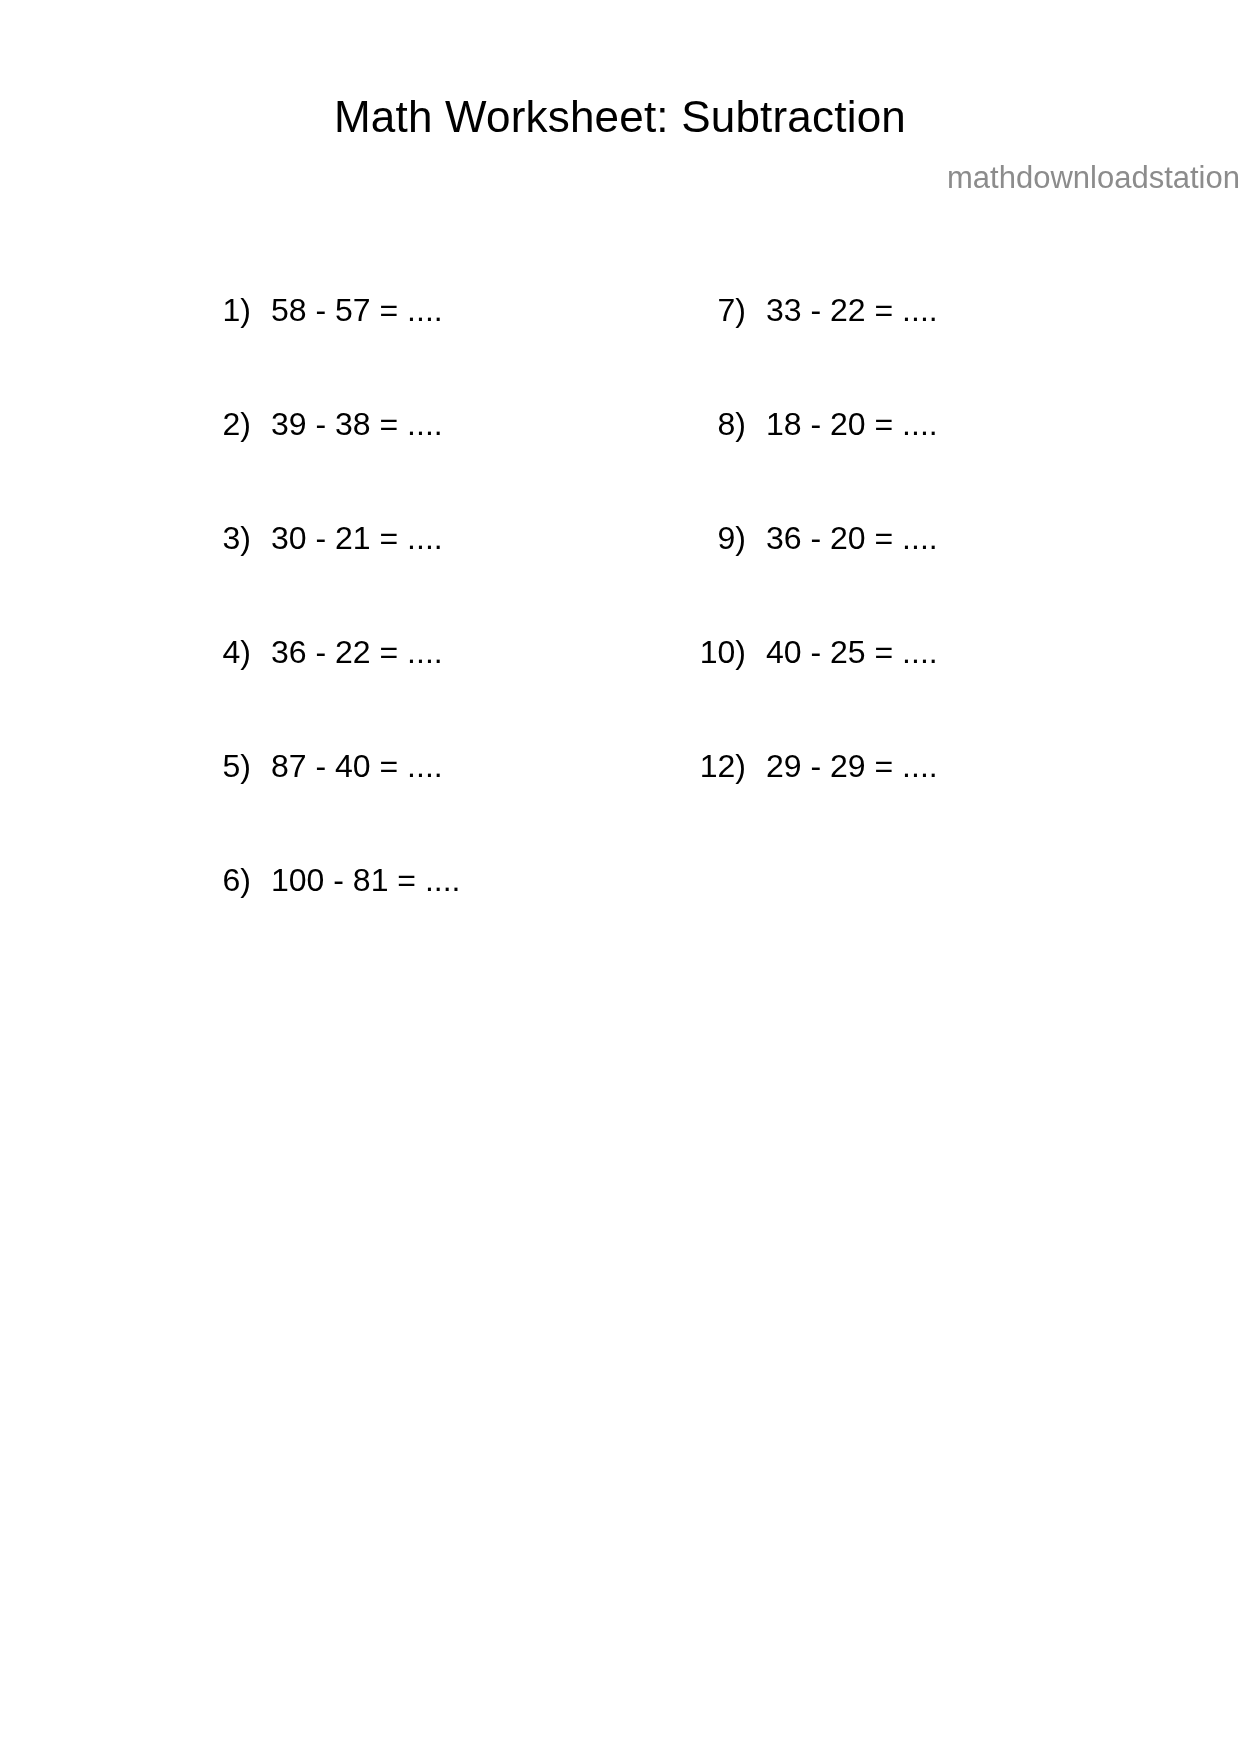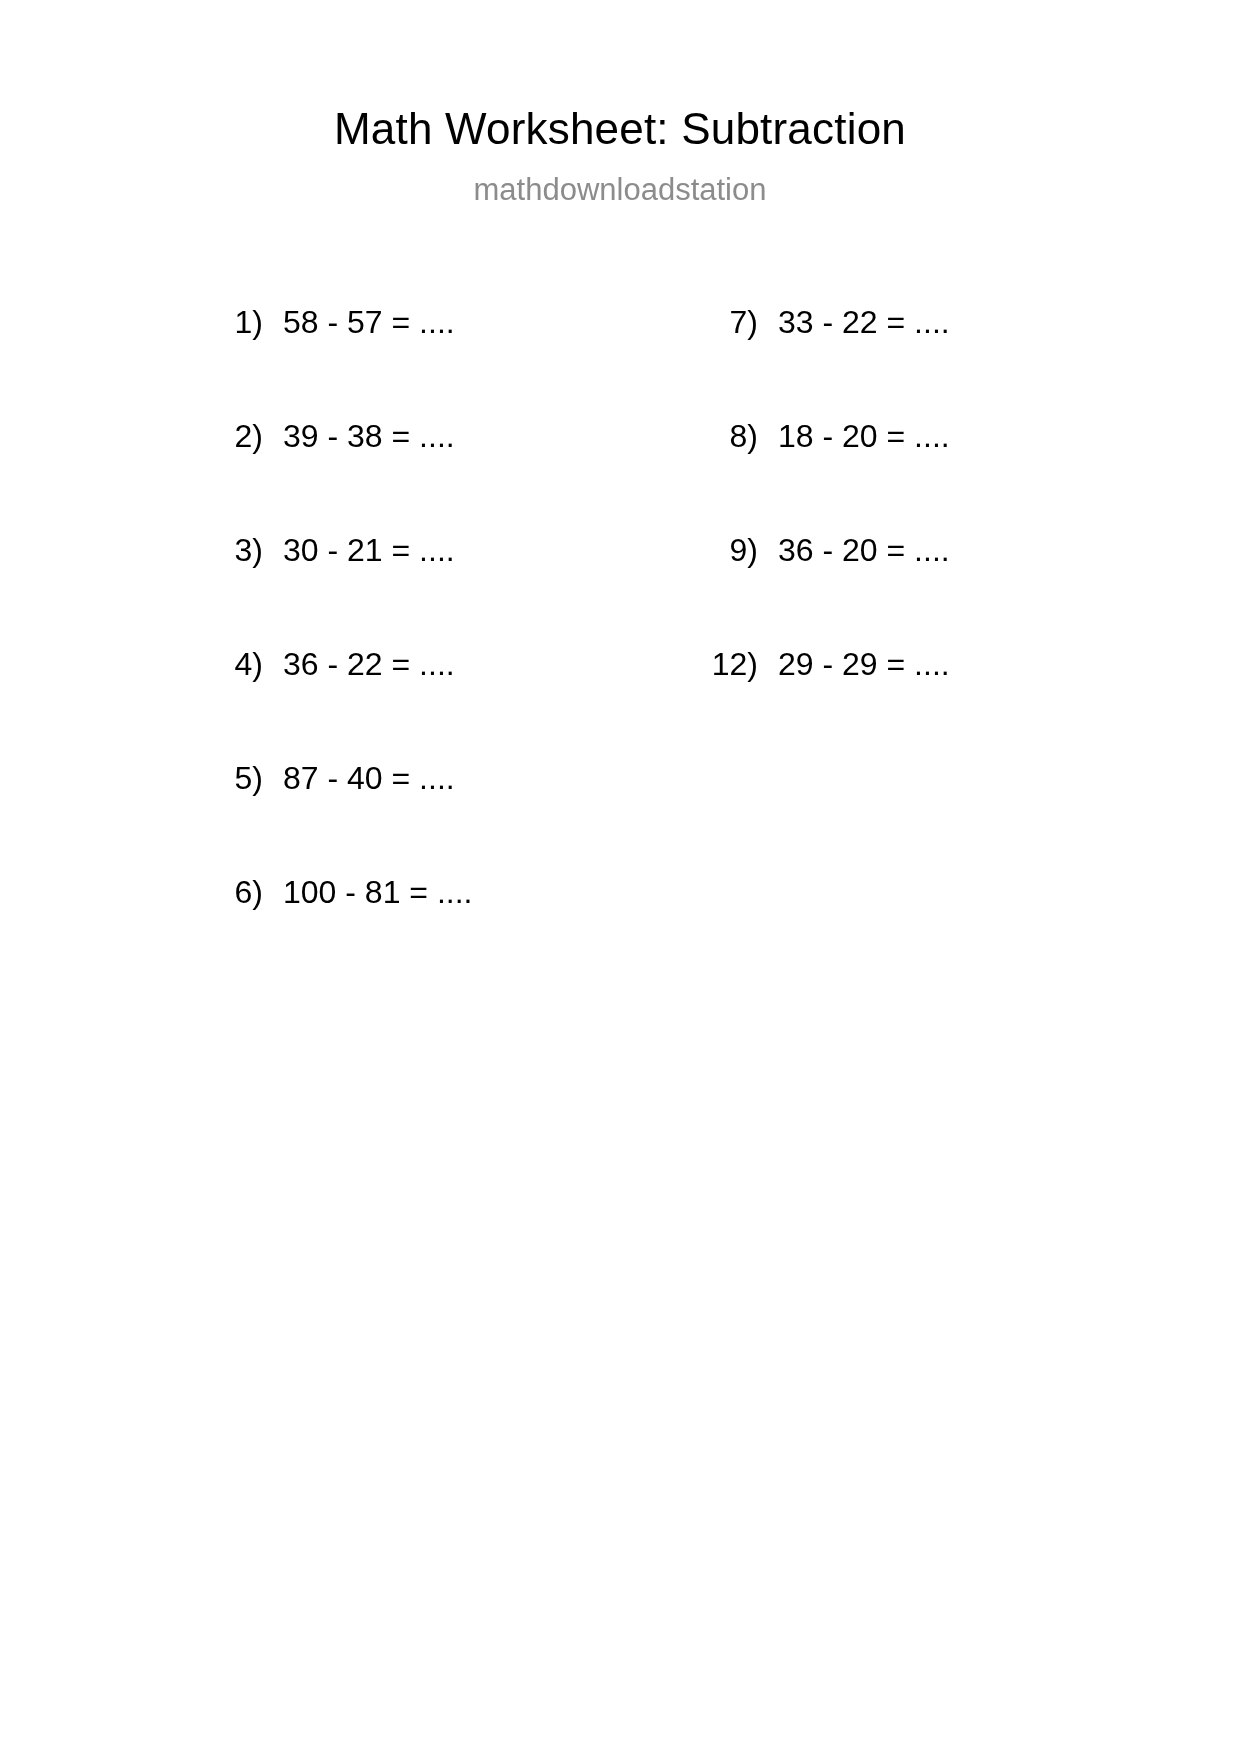--- a/index.html
+++ b/index.html
@@ -12,34 +12,34 @@
     height: 1754px;
     font-family: "Liberation Sans", sans-serif;
     color: #000000;
     position: relative;
     overflow: hidden;
   }
   .page {
     width: 1240px;
     height: 1754px;
     box-sizing: border-box;
-    padding: 12px;
+    padding: 0;
     position: relative;
   }
   .worksheet-title {
     text-align: center;
     font-size: 44px;
     font-weight: normal;
     color: #000000;
     margin: 0;
     padding-top: 92px;
     letter-spacing: 0.2px;
   }
   .worksheet-subtitle {
-    text-align: center;
+    text-align: right;
     font-size: 31px;
     font-weight: normal;
     color: #8c8c8c;
     margin: 0;
     padding-top: 18px;
   }
   .problems {
     margin-top: 96px;
     display: flex;
     flex-direction: row;
@@ -125,19 +125,23 @@
       </div>
       <div class="problem">
         <span class="problem-number">8)</span>
         <span class="problem-expr">18 - 20 = ....</span>
       </div>
       <div class="problem">
         <span class="problem-number">9)</span>
         <span class="problem-expr">36 - 20 = ....</span>
       </div>
       <div class="problem">
+        <span class="problem-number wide">10)</span>
+        <span class="problem-expr">40 - 25 = ....</span>
+      </div>
+      <div class="problem">
         <span class="problem-number wide">12)</span>
         <span class="problem-expr">29 - 29 = ....</span>
       </div>
     </div>
 
   </div>
 </div>
 
 </body></html>

